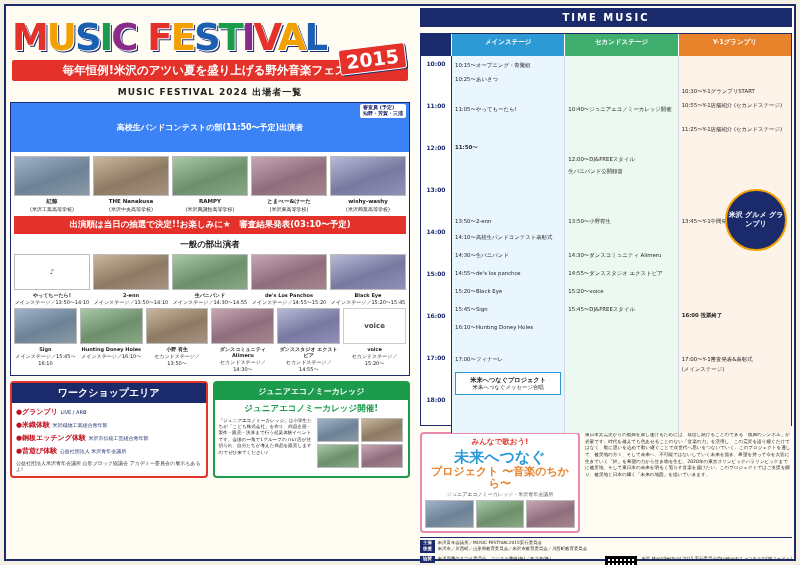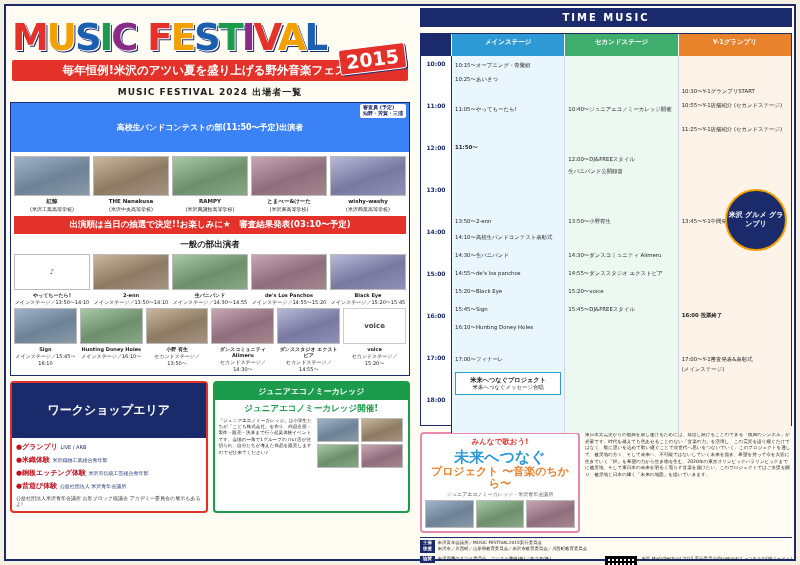--- a/index.html
+++ b/index.html
@@ -64,21 +64,21 @@
   .grid6{display:flex;gap:3px;padding:0 3px 3px;}
   .g6{flex:1;text-align:center;}
   .g6 .ph{height:34px;}
   .g6 .cap{font-size:5px;font-weight:bold;line-height:1.2;margin-top:2px;}
   .ph.wh{background:#fff;border:1px solid #ccc;}
   .ph.logo{display:flex;align-items:center;justify-content:center;color:#444;font-weight:bold;font-size:7px;background:#fff;}
 
   
   .bottomrow{display:flex;gap:5px;padding:0 2px;}
   .ws{flex:1;border:2px solid #e4322b;border-radius:4px;background:#fff;padding:0 0 3px;}
-  .ws-h{background:#1b2a6b;color:#fff;text-align:center;font-weight:bold;font-size:12px;padding:19px 0;margin:-0px 0 4px;}
+  .ws-h{background:#1b2a6b;color:#fff;text-align:center;font-weight:bold;font-size:10px;padding:3px 0;margin:-0px 0 4px;}
   .ws .li{font-size:7px;font-weight:bold;margin:0 4px 3px;color:#c1121f;}
   .ws .li span.note{color:#1b2a6b;font-size:5px;font-weight:normal;}
   .ws .ftr{font-size:5px;margin:4px 4px 0;line-height:1.35;color:#333;}
   .jr{flex:1;border:2px solid #1b9b4b;border-radius:4px;background:#fff;}
   .jr-h{background:#1b9b4b;color:#fff;text-align:center;font-weight:bold;font-size:8px;padding:3px 0;}
   .jr-t{color:#1b9b4b;font-weight:bold;font-size:8.5px;text-align:center;padding:3px 2px;}
   .jr-body{display:flex;gap:3px;padding:0 4px 4px;}
   .jr-body .txt{font-size:4.6px;line-height:1.4;flex:1.1;}
   .jr-body .pics{flex:1;display:flex;flex-wrap:wrap;gap:2px;}
   .jr-body .pics .ph{width:46%;height:22px;}

